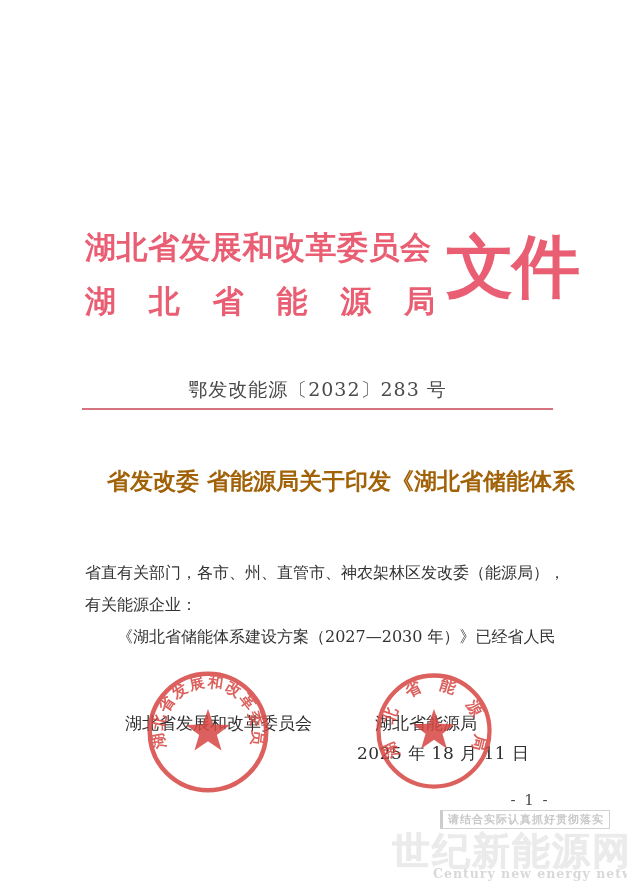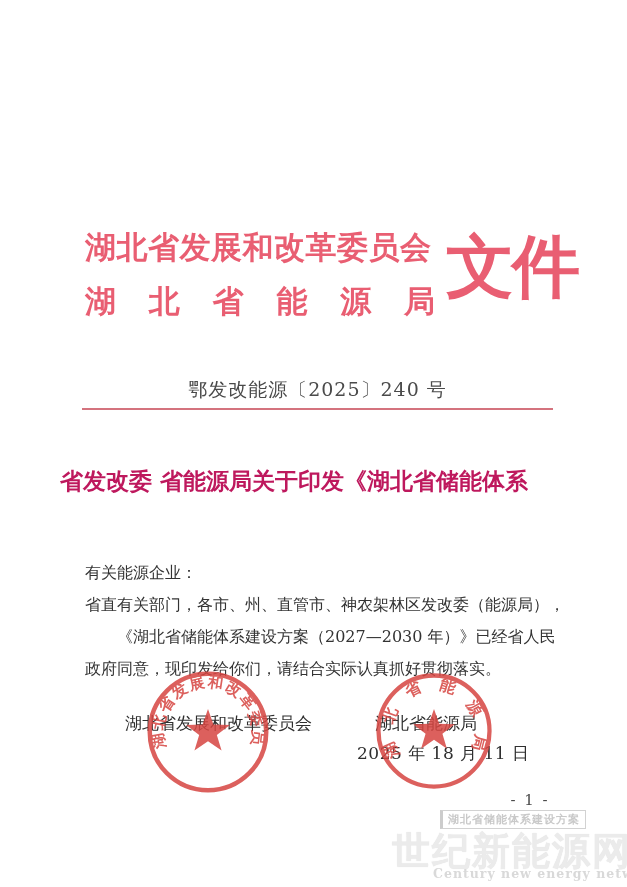--- a/index.html
+++ b/index.html
@@ -45,22 +45,22 @@
     white-space:nowrap;
   }
   .red-rule{
     left:82px;top:408px;width:471px;height:2px;
     background:#d4737e;
   }
 
   
   .title-line{
     left:60px;width:515px;
-    text-align:left;
-    color:#be185d;
+    text-align:right;
+    color:#a16207;
     font-weight:bold;
     font-size:23px;
     line-height:30px;
     white-space:nowrap;
   }
   .title-line.t1{top:466px;}
   .title-line.t2{top:500px;}
 
   
   .body-block{
@@ -130,30 +130,29 @@
 </style>
 </head>
 <body>
 
 <div class="page">
 
   <div class="abs agency-line l1">湖北省发展和改革委员会</div>
   <div class="abs agency-line l2">湖北省能源局</div>
   <div class="abs doc-type">文件</div>
 
-  <div class="abs doc-number">鄂发改能源〔2025〕240 号</div>
+  <div class="abs doc-number">鄂发改能源〔2032〕283 号</div>
   <div class="abs red-rule"></div>
 
   <div class="abs title-line t1">省发改委 省能源局关于印发《湖北省储能体系</div>
 
   <div class="abs body-block">
+    <div class="body-line">省直有关部门，各市、州、直管市、神农架林区发改委（能源局），</div>
     <div class="body-line">有关能源企业：</div>
-    <div class="body-line">省直有关部门，各市、州、直管市、神农架林区发改委（能源局），</div>
     <div class="body-line indent">《湖北省储能体系建设方案（2027—2030 年）》已经省人民</div>
-    <div class="body-line">政府同意，现印发给你们，请结合实际认真抓好贯彻落实。</div>
   </div>
 
   <div class="abs sig left">湖北省发展和改革委员会</div>
   <div class="abs sig right">湖北省能源局</div>
   <div class="abs sig date">2025 年 18 月 11 日</div>
 
   <svg class="abs seal sl" viewBox="0 0 200 200">
     <circle cx="100" cy="100" r="91" fill="none" stroke-width="7" stroke="#d64541"></circle>
     <path id="sealArcL" d="M 34.2,123.9 A 70,70 0 1 1 165.8,123.9" fill="none"></path>
     <text font-size="24" font-weight="bold" fill="#d64541">
@@ -165,17 +164,17 @@
   <svg class="abs seal sr" viewBox="0 0 200 200">
     <circle cx="100" cy="100" r="91" fill="none" stroke-width="7" stroke="#d64541"></circle>
     <path id="sealArcR" d="M 44.3,139 A 68,68 0 1 1 155.7,139" fill="none"></path>
     <text font-size="26" font-weight="bold" fill="#d64541">
       <textPath href="#sealArcR" startOffset="0" textLength="285" lengthAdjust="spacing">湖北省能源局</textPath>
     </text>
     <polygon points="100,64 108.5,88.3 134.2,88.9 113.8,104.5 121.2,129.1 100,114.5 78.8,129.1 86.2,104.5 65.8,88.9 91.5,88.3" fill="#d64541"></polygon>
   </svg>
 
   <div class="abs page-number">- 1 -</div>
-  <div class="abs wm-tagline">湖北省储能体系建设方案</div>
+  <div class="abs wm-tagline">请结合实际认真抓好贯彻落实</div>
   <div class="abs wm-title">世纪新能源网</div>
   <div class="abs wm-sub">Century new energy network</div>
 
 </div>
 
 </body></html>

